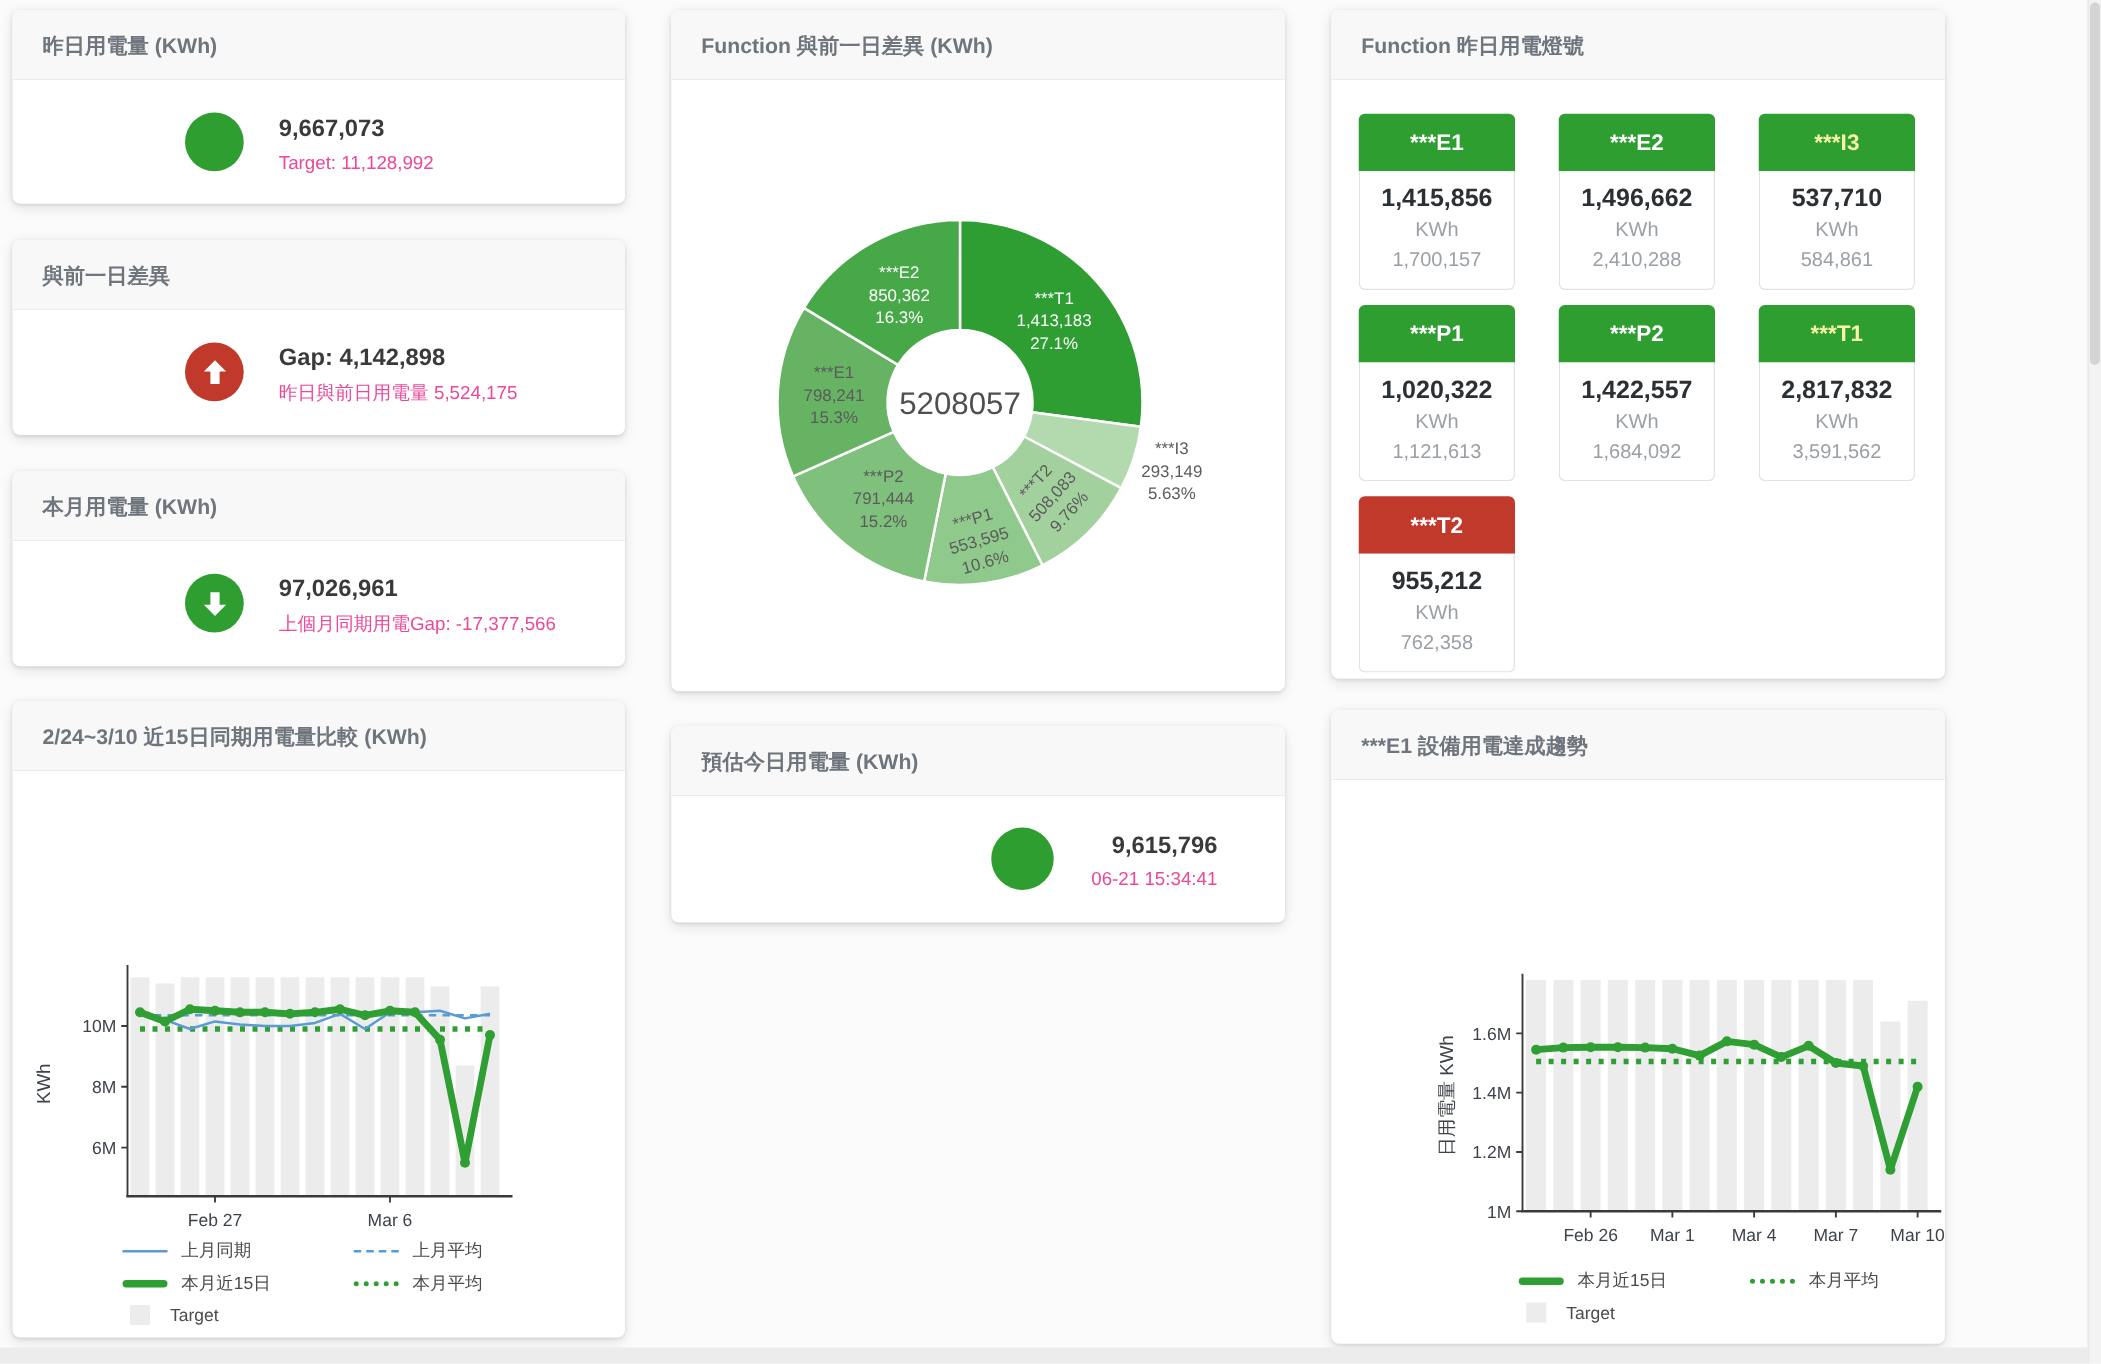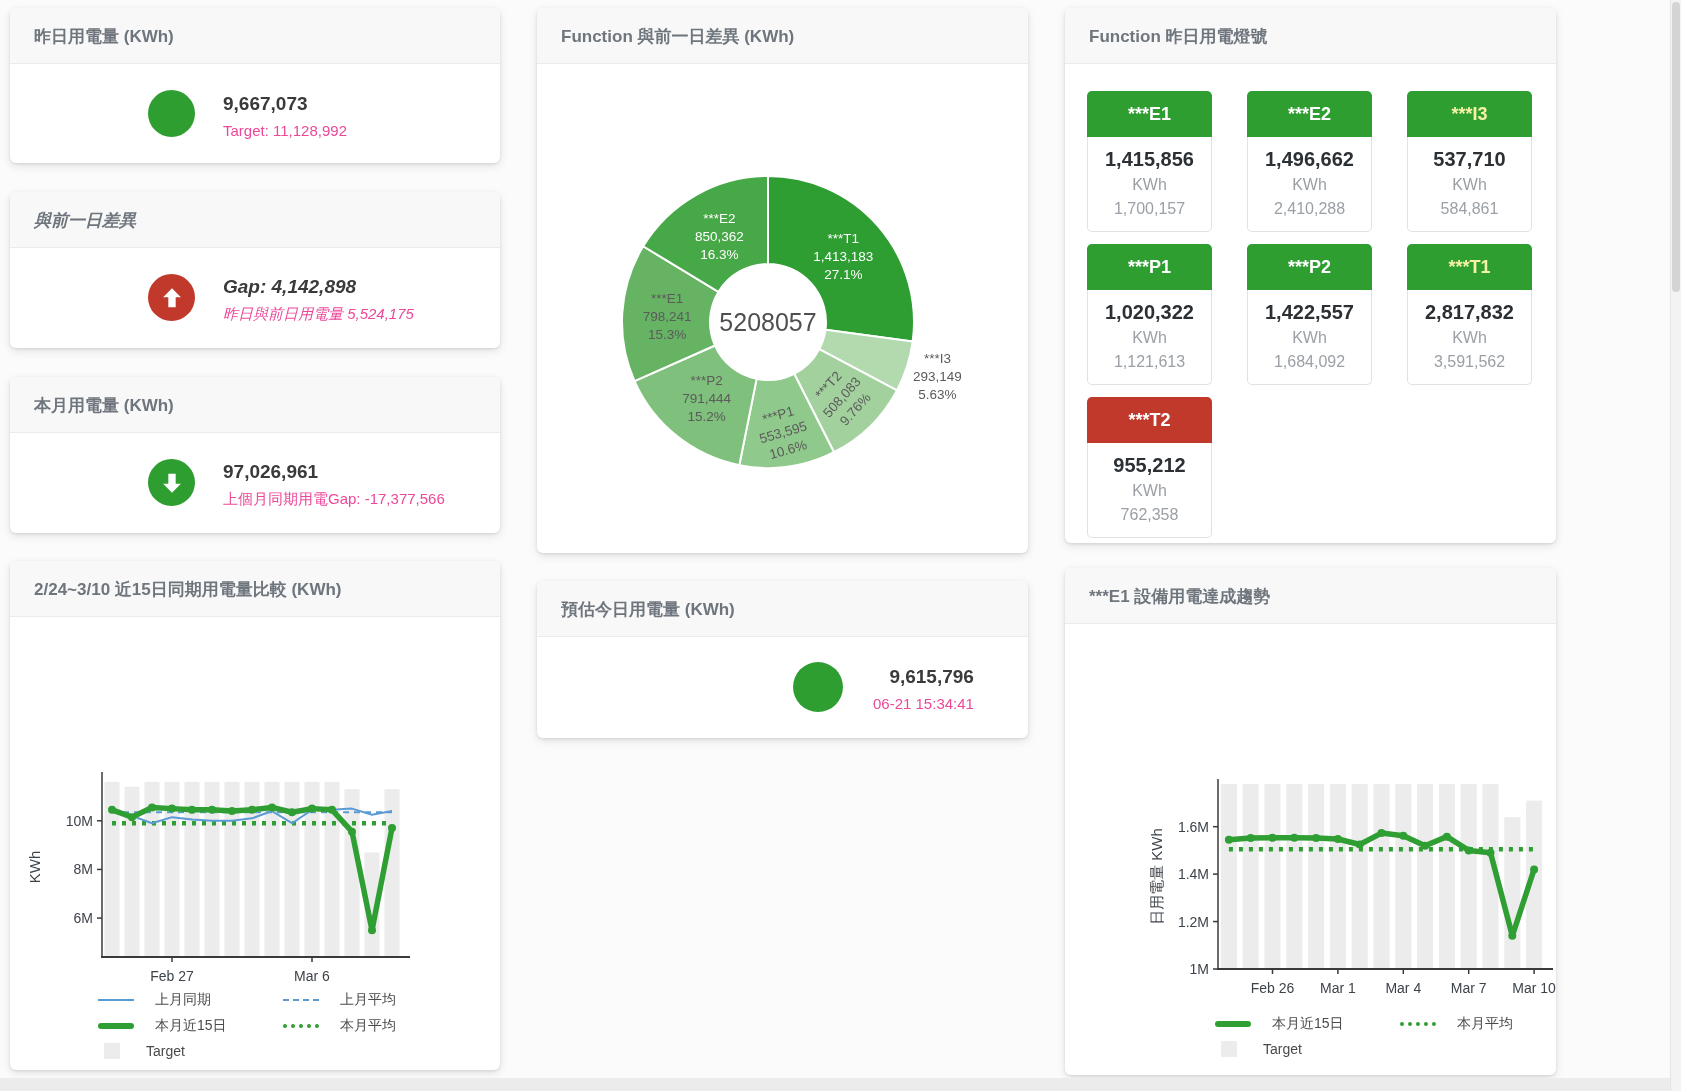--- a/index.html
+++ b/index.html
@@ -14,21 +14,21 @@
     box-shadow:0 1px 3px rgba(0,0,0,0.10), 0 3px 10px rgba(0,0,0,0.10);
   }
   .card-header {
     height:56px; padding:17px 24px; background:#f8f8f8;
     border-bottom:1px solid #ebebeb; border-radius:6px 6px 0 0;
     font-size:17px; font-weight:700; color:#6e757d;
     white-space:nowrap; overflow:hidden;
   }
   
   #card-yesterday { left:10px;  top:8px;   width:490px; height:155px; }
-  #card-gap       { left:10px;  top:192px; width:490px; height:156px;font-style:italic; }
+  #card-gap       { left:10px;  top:192px; width:490px; height:156px; }
   #card-month     { left:10px;  top:377px; width:490px; height:156px; }
   #card-compare   { left:10px;  top:561px; width:490px; height:509px; }
   #card-donut     { left:537px; top:8px;   width:491px; height:545px; }
   #card-estimate  { left:537px; top:581px; width:491px; height:157px; }
   #card-lamp      { left:1065px;top:8px;   width:491px; height:535px; }
   #card-trend     { left:1065px;top:568px; width:491px; height:507px; }
 
   .stat-body { display:flex; align-items:center; height:99px; padding-left:138px; gap:28px; }
   .circle { width:47px; height:47px; border-radius:50%; flex:0 0 auto;
             display:flex; align-items:center; justify-content:center; }
@@ -54,21 +54,21 @@
     text-align:center; padding:8px 0 10px; background:#fff;
   }
   .tile-value { font-size:20px; font-weight:700; color:#2b3035; line-height:28px; white-space:nowrap; }
   .tile-unit, .tile-target { font-size:16px; color:#9aa0a6; line-height:24px; }
 
   svg text { font-family:"Liberation Sans","DejaVu Sans",sans-serif; }
   .chart-wrap { margin-top:150px; }
   .legend { display:grid; grid-template-columns:185px auto; row-gap:8px; font-size:14px; color:#4a4a4a; }
   #compare-legend { margin-left:88px; margin-top:2px; }
   #trend-legend   { margin-left:150px; margin-top:2px; }
-  .legend-item { display:flex; align-items:center; gap:21px; cursor:pointer; white-space:nowrap; }
+  .legend-item { display:flex; align-items:center; gap:11px; cursor:pointer; white-space:nowrap; }
   .sample { width:36px; flex:0 0 auto; }
   .sample.solid  { border-top:2px solid; }
   .sample.dashed { border-top:2px dashed; }
   .sample.dotted { border-top:4px dotted; }
   .sample.thick  { height:6px; border-radius:3px; }
   .sample.bar    { width:16px; height:16px; margin-left:6px; margin-right:5px; }
 
   
   #vscrollbar { position:absolute; right:0; top:0; width:11px; height:1091px;
                 background:#f3f3f3; border-left:1px solid #e5e5e5; }

